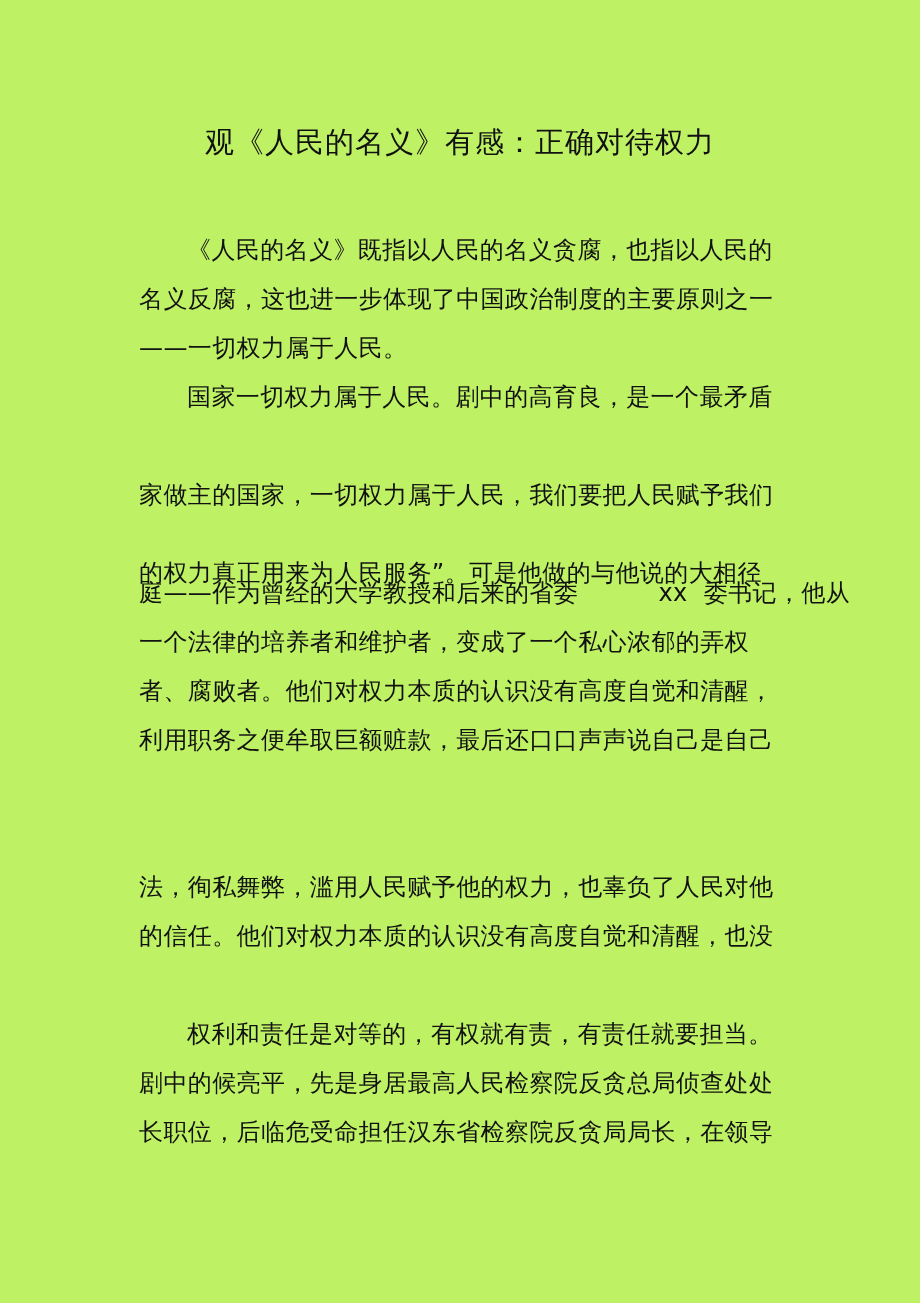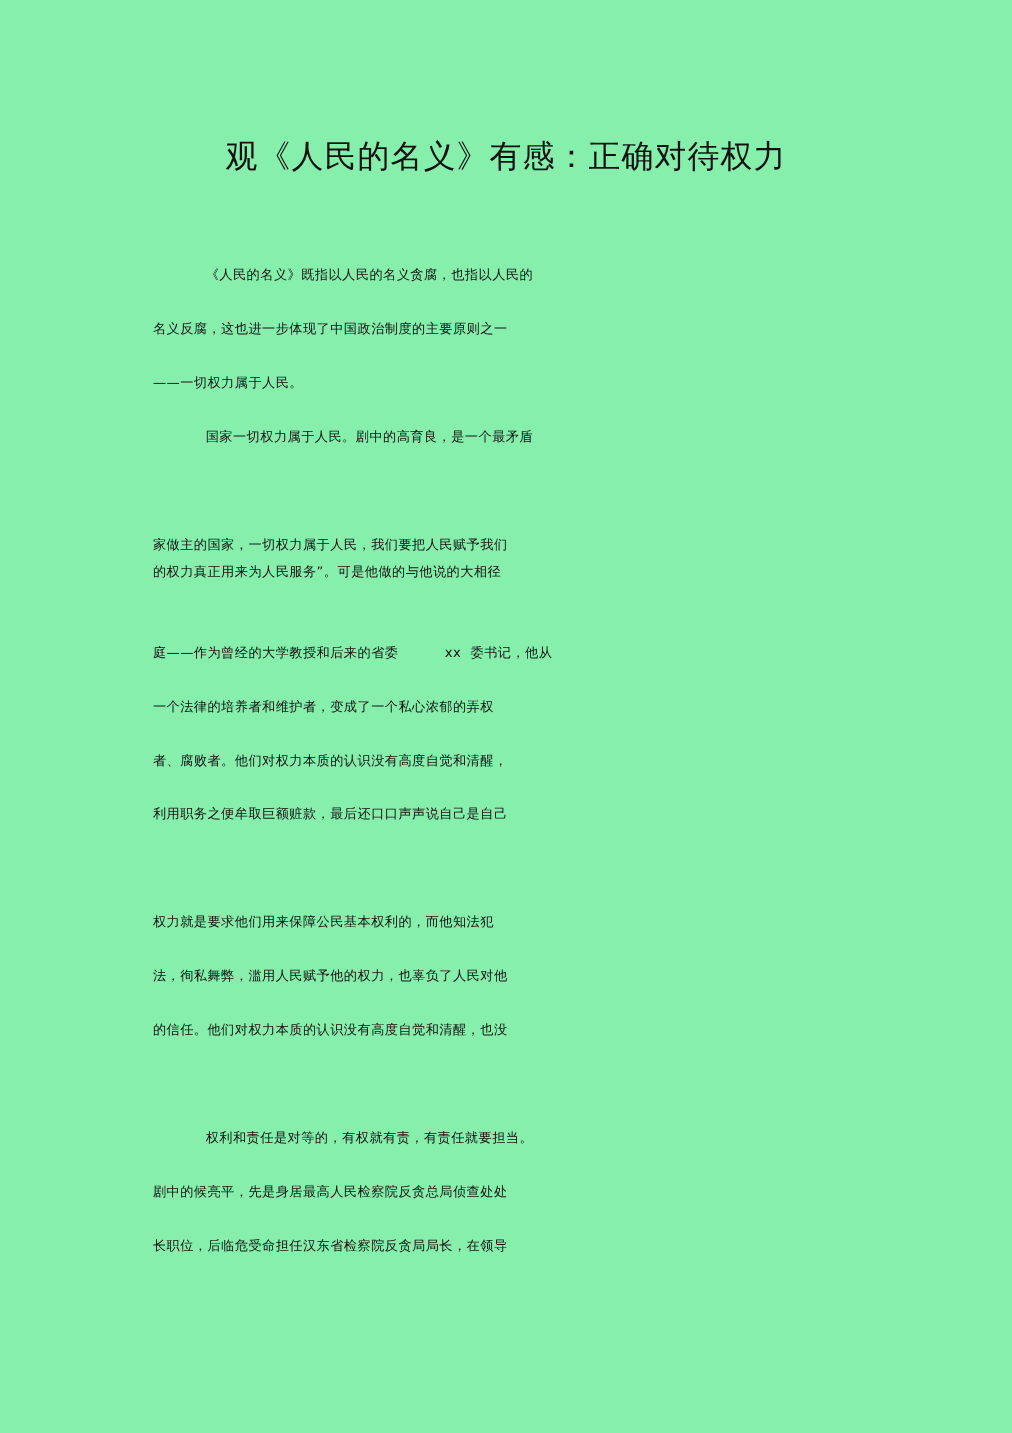--- a/index.html
+++ b/index.html
@@ -14,61 +14,60 @@
       overflow: hidden;
       font-family: "DejaVu Sans", "Liberation Sans", sans-serif;
       color: #111111;
     }
     .page {
       position: absolute;
       left: 0;
       top: 0;
       width: 920px;
       height: 1303px;
-      background: #86efac;
+      background: #bef264;
     }
     .title {
       position: absolute;
       left: 0;
       width: 920px;
       top: 122px;
       text-align: center;
       font-size: 29px;
       line-height: 40px;
       font-weight: normal;
       letter-spacing: 1px;
       margin: 0;
     }
     .line {
       position: absolute;
       left: 139px;
-      font-size: 12px;
+      font-size: 24px;
       line-height: 28px;
       white-space: nowrap;
       letter-spacing: 0.4px;
     }
     .indent { left: 187px; }
   </style>
 </head>
 <body>
 
 <div class="page">
   <h1 class="title">观《人民的名义》有感：正确对待权力</h1>
 
   <div class="line indent" style="top:236px">《人民的名义》既指以人民的名义贪腐，也指以人民的</div>
   <div class="line" style="top:285px">名义反腐，这也进一步体现了中国政治制度的主要原则之一</div>
   <div class="line indent" style="top:383px">国家一切权力属于人民。剧中的高育良，是一个最矛盾</div>
 
   <div class="line" style="top:334px">——一切权力属于人民。</div>
   <div class="line" style="top:481px">家做主的国家，一切权力属于人民，我们要把人民赋予我们</div>
-  <div class="line" style="top:506px">的权力真正用来为人民服务”。可是他做的与他说的大相径</div>
+  <div class="line" style="top:559px">的权力真正用来为人民服务”。可是他做的与他说的大相径</div>
   <div class="line" style="top:579px; white-space:pre">庭——作为曾经的大学教授和后来的省委          xx  委书记，他从</div>
   <div class="line" style="top:628px">一个法律的培养者和维护者，变成了一个私心浓郁的弄权</div>
   <div class="line" style="top:677px">者、腐败者。他们对权力本质的认识没有高度自觉和清醒，</div>
   <div class="line" style="top:726px">利用职务之便牟取巨额赃款，最后还口口声声说自己是自己</div>
-  <div class="line" style="top:824px">权力就是要求他们用来保障公民基本权利的，而他知法犯</div>
   <div class="line" style="top:873px">法，徇私舞弊，滥用人民赋予他的权力，也辜负了人民对他</div>
   <div class="line" style="top:922px">的信任。他们对权力本质的认识没有高度自觉和清醒，也没</div>
 
   <div class="line indent" style="top:1020px">权利和责任是对等的，有权就有责，有责任就要担当。</div>
   <div class="line" style="top:1069px">剧中的候亮平，先是身居最高人民检察院反贪总局侦查处处</div>
   <div class="line" style="top:1118px">长职位，后临危受命担任汉东省检察院反贪局局长，在领导</div>
 </div>
 
 </body></html>

